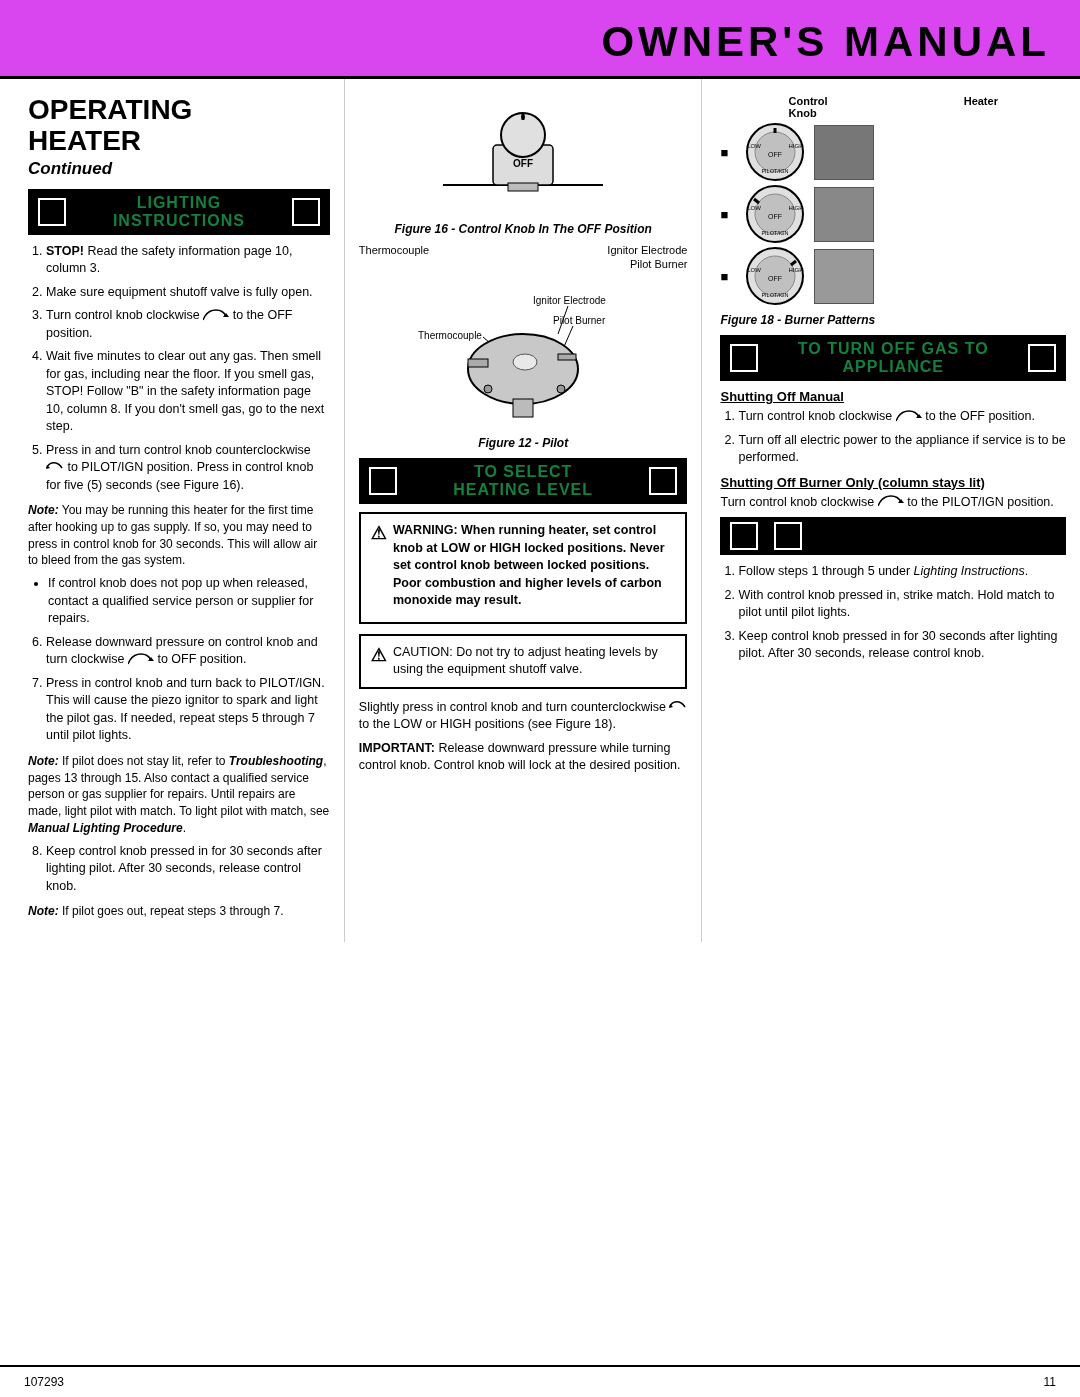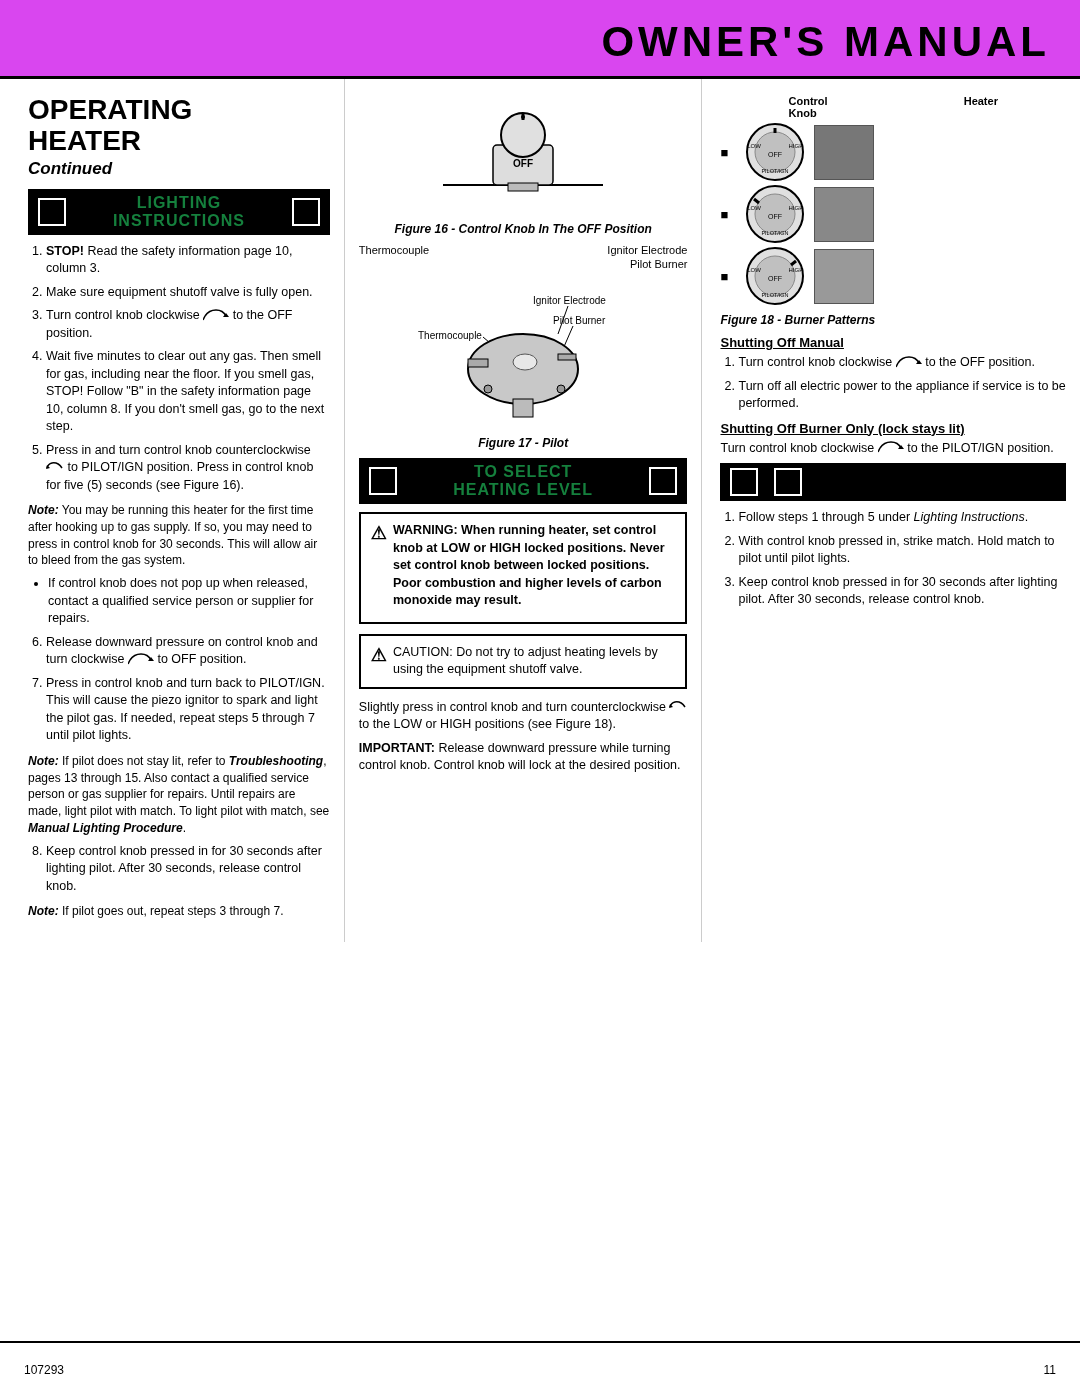--- a/index.html
+++ b/index.html
@@ -219,21 +219,21 @@
     .sub-heading {
       font-size: 13px;
       font-weight: bold;
       margin-bottom: 4px;
       text-decoration: underline;
     }
 
     
     .footer {
       border-top: 2px solid #000;
-      padding: 20px 24px;
+      padding: 8px 24px;
       display: flex;
       justify-content: space-between;
       align-items: center;
       margin-top: auto;
       position: absolute;
       bottom: 0;
       left: 0;
       right: 0;
     }
     .footer-num {
@@ -379,21 +379,21 @@
         <rect x="55" y="85" width="20" height="8" fill="#aaa" stroke="#000" stroke-width="1"></rect>
         <rect x="145" y="80" width="18" height="6" fill="#aaa" stroke="#000" stroke-width="1"></rect>
         <rect x="100" y="125" width="20" height="18" fill="#bbb" stroke="#000" stroke-width="1"></rect>
 
         <circle cx="75" cy="115" r="4" fill="#999" stroke="#000" stroke-width="1"></circle>
         <circle cx="148" cy="115" r="4" fill="#999" stroke="#000" stroke-width="1"></circle>
 
         <ellipse cx="112" cy="88" rx="12" ry="8" fill="#e8e8e8" stroke="#555" stroke-width="1"></ellipse>
       </svg>
       <div class="fig-caption">
-        <em>Figure 17 - Pilot</em>
+        <em>Figure 12 - Pilot</em>
       </div>
     </div>
 
     <div class="black-header">
       <div class="black-box-left"></div>
       <div class="black-header-text">TO SELECT<br>HEATING LEVEL</div>
       <div class="black-box-right"></div>
     </div>
 
     <div class="warning-box">
@@ -473,38 +473,43 @@
           <text x="31" y="50" text-anchor="middle" font-size="5.5" fill="#000">PILOT/IGN</text>
         </svg>
         <div class="burner-square" style="background:#999;"></div>
       </div>
     </div>
 
     <p class="fig-caption">
       <em>Figure 18 - Burner Patterns</em>
     </p>
 
+    <div class="black-header">
+      <div class="black-box-left"></div>
+      <div class="black-header-text">TO TURN OFF GAS TO<br>APPLIANCE</div>
+      <div class="black-box-right"></div>
+    </div>
 
     <div class="sub-heading">Shutting Off Manual</div>
 
     <ol class="instructions">
       <li>
         Turn control knob clockwise
         <svg width="26" height="16" viewBox="0 0 26 16" style="display:inline;vertical-align:middle;">
           <path d="M2,8 Q6,2 13,2 Q20,2 23,8" fill="none" stroke="#000" stroke-width="1.5"></path>
           <polygon points="23,5 26,9 20,9" fill="#000"></polygon>
           <line x1="2" y1="8" x2="0" y2="12" stroke="#000" stroke-width="1.5"></line>
         </svg>
         to the OFF position.
       </li>
       <li>Turn off all electric power to the appliance if service is to be performed.</li>
     </ol>
 
     <div class="sub-heading">
-      <span>Shutting Off Burner Only (lock stays lit)</span>
+      <span>Shutting Off Burner Only (column stays lit)</span>
     </div>
 
     <p class="body-text">
       Turn control knob clockwise
       <svg width="26" height="16" viewBox="0 0 26 16" style="display:inline;vertical-align:middle;">
         <path d="M2,8 Q6,2 13,2 Q20,2 23,8" fill="none" stroke="#000" stroke-width="1.5"></path>
         <polygon points="23,5 26,9 20,9" fill="#000"></polygon>
         <line x1="2" y1="8" x2="0" y2="12" stroke="#000" stroke-width="1.5"></line>
       </svg>
       to the PILOT/IGN position.

